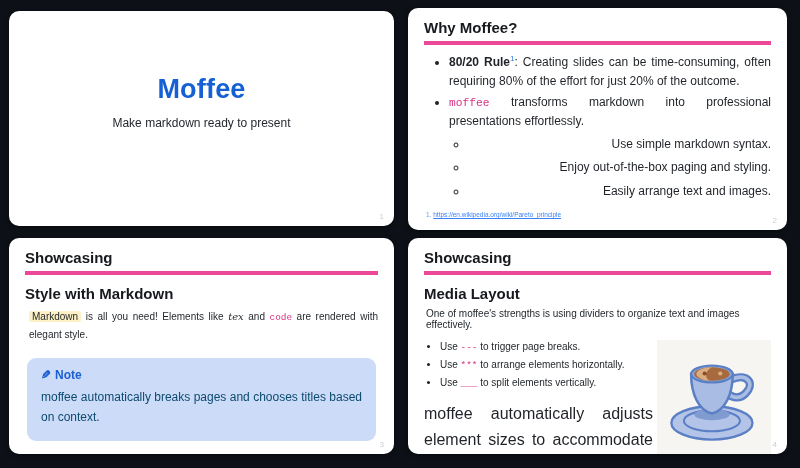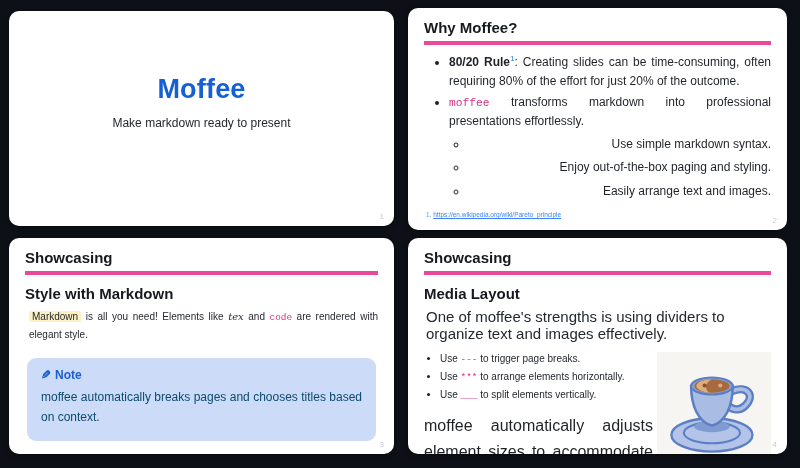--- a/index.html
+++ b/index.html
@@ -69,21 +69,21 @@
     margin: 15px 2px 0 2px;
     background: #ccdbf8;
     border-radius: 9px;
     padding: 10px 14px 13px 14px;
   }
   .note-head { color: #1d5ed2; font-weight: 700; font-size: 12px; display: flex; align-items: center; gap: 4px; }
   .note-head .pencil { font-size: 12px; line-height: 1; transform: scaleX(-1); display: inline-block; }
   .note-body { font-size: 12px; line-height: 1.65; text-align: justify; margin-top: 6px; color: #0c4a6e; }
 
   
-  .media-intro { font-size: 15px; color: #24292f; margin: 4px 0 8px 2px; }
+  .media-intro { font-size: 10px; color: #24292f; margin: 4px 0 8px 2px; }
   .media-cols { display: flex; gap: 4px; align-items: flex-start; }
   .media-left { flex: 1 1 auto; min-width: 0; }
   .media-list { margin: 0; padding-left: 16px; font-size: 10px; line-height: 1.7; }
   .media-list > li { text-align: justify; }
   .media-outro { font-size: 16px; line-height: 1.65; text-align: justify; margin-top: 9px; }
   .media-figure {
     flex: 0 0 auto; width: 114px; height: 120px;
     background: #f6f5f1; display: flex; align-items: center; justify-content: center;
     margin-top: 2px;
   }

